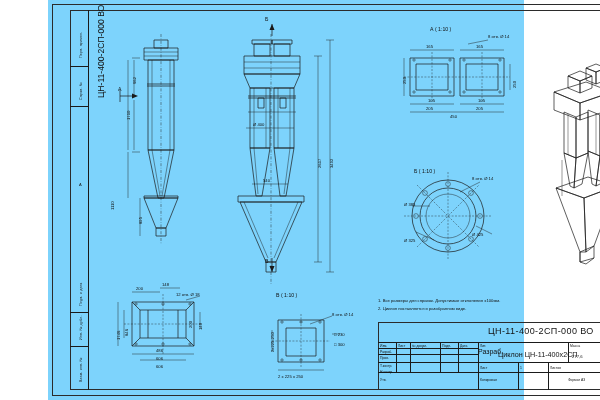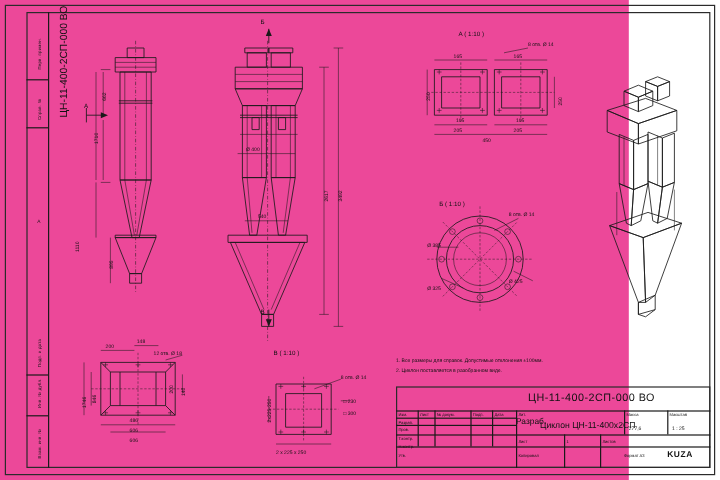--- a/index.html
+++ b/index.html
@@ -1,17 +1,17 @@
 <!DOCTYPE html>
 <html><head>
 <meta charset="utf-8">
 <style>
   html,body{margin:0;padding:0;background:#ffffff;}
   body{width:600px;height:400px;overflow:hidden;font-family:"Liberation Sans",sans-serif;}
-  #sheet{position:relative;width:524px;height:400px;background:#ec4899;}
+  #sheet{position:relative;width:476px;height:400px;background:#7dd3fc;margin-left:48px;}
   .ln{position:absolute;background:#1a1a1a;}
   .h{height:1px;}
   .v{width:1px;}
   .frame-outer{position:absolute;left:4px;top:4px;width:592px;height:392px;border:1px solid #2b2b2b;box-sizing:border-box;}
   .frame-inner{position:absolute;left:22px;top:10px;width:570px;height:380px;border:1px solid #2b2b2b;box-sizing:border-box;}
   .vtext{position:absolute;transform-origin:0 0;transform:rotate(-90deg);white-space:nowrap;font-size:3.6px;color:#1a1a1a;letter-spacing:.2px;}
   .lbl{position:absolute;font-size:4.2px;color:#111;white-space:nowrap;}
   .lbl6{position:absolute;font-size:5.2px;color:#111;white-space:nowrap;}
   .lbl7{position:absolute;font-size:6.4px;color:#111;white-space:nowrap;}
   .big{position:absolute;font-size:8.6px;color:#111;white-space:nowrap;}

